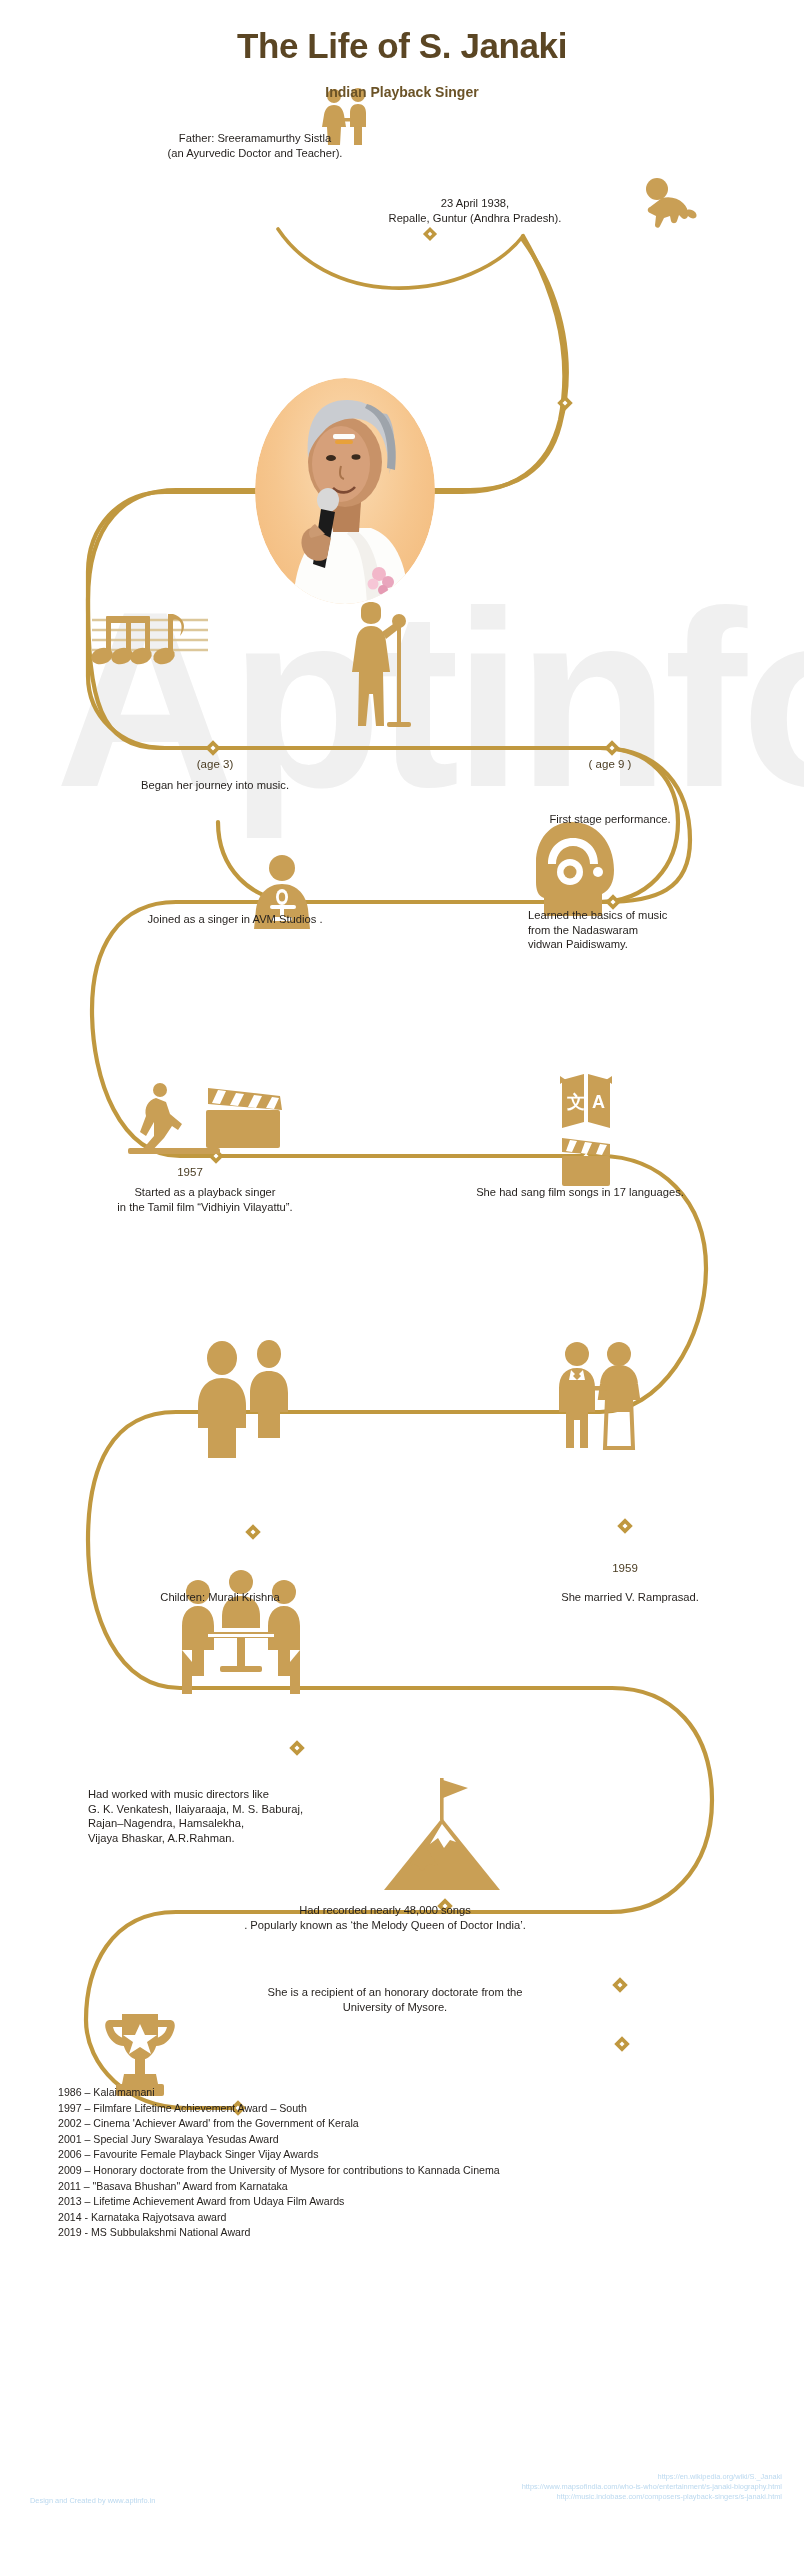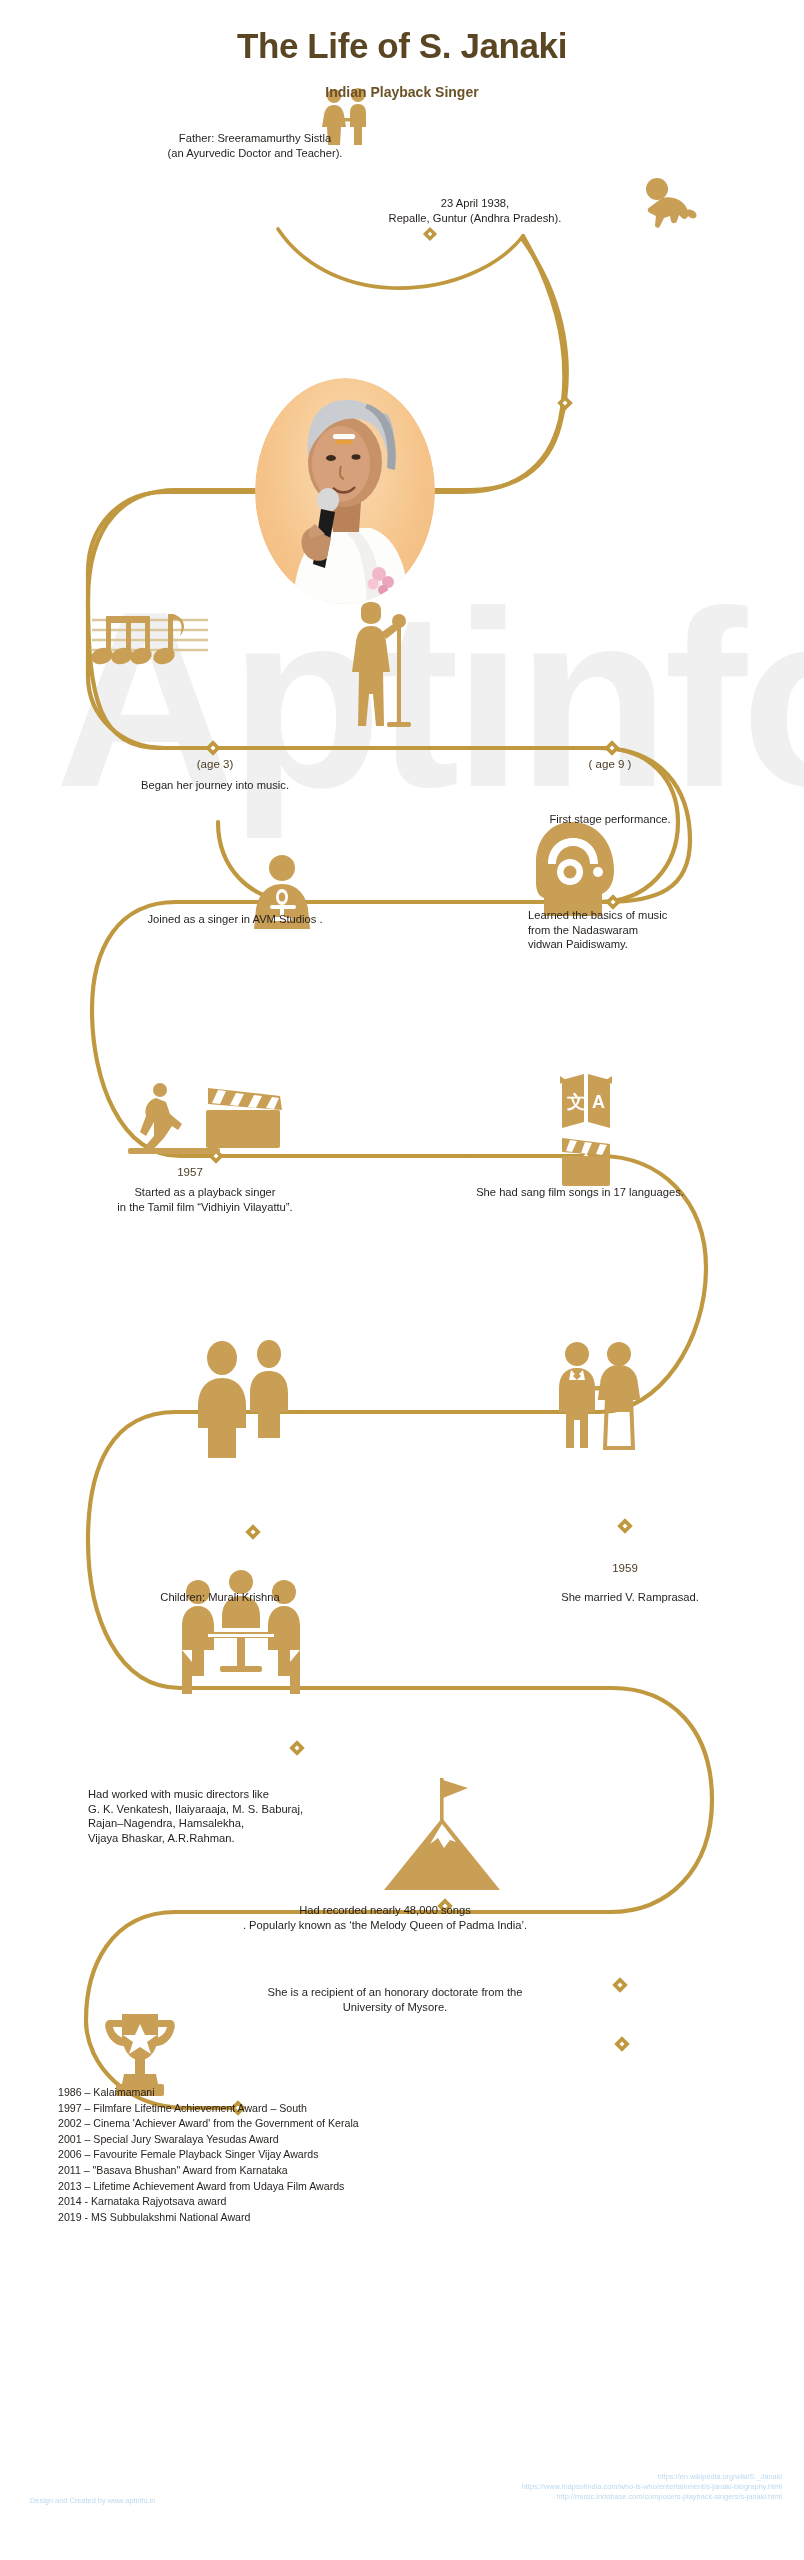--- a/index.html
+++ b/index.html
@@ -456,21 +456,21 @@
         <path d="M58 46 L72 64 L66 62 L60 70 L54 60 L46 66 Z"></path>
       </g>
       <g fill="#c99f55">
         <path d="M24 88 L40 66 L54 88 L44 86 L38 94 L32 86 Z"></path>
       </g>
     </svg>
   </div>
 
   <div class="tx r" style="left:180px;top:1903px;width:410px;">
     <div>Had recorded nearly 48,000 songs</div>
-    <div>. Popularly known as ‘the Melody Queen of Padma India’.</div>
+    <div>. Popularly known as ‘the Melody Queen of Doctor India’.</div>
   </div>
 
   <div class="tx r" style="left:200px;top:1985px;width:390px;">
     <div>She is a recipient of an honorary doctorate from the</div>
     <div>University of Mysore.</div>
   </div>
 
   <div class="ic" style="left:102px;top:2012px;">
     <svg width="76" height="86" viewBox="0 0 76 86">
       <g fill="#c99f55">
@@ -484,20 +484,21 @@
       <path d="M38 12 L43 23 L55 23 L45 30 L49 42 L38 35 L27 42 L31 30 L21 23 L33 23 Z" fill="#ffffff"></path>
     </svg>
   </div>
 
   <div id="awards">
     <div class="ar">1986 – Kalaimamani</div>
     <div class="ar">1997 – Filmfare Lifetime Achievement Award – South</div>
     <div class="ar">2002 – Cinema 'Achiever Award' from the Government of Kerala</div>
     <div class="ar">2001 – Special Jury Swaralaya Yesudas Award</div>
     <div class="ar">2006 – Favourite Female Playback Singer Vijay Awards</div>
+    <div class="ar">2009 – Honorary doctorate from the University of Mysore for contributions to Kannada Cinema</div>
     <div class="ar">2011 – "Basava Bhushan" Award from Karnataka</div>
     <div class="ar">2013 – Lifetime Achievement Award from Udaya Film Awards</div>
     <div class="ar">2014 - Karnataka Rajyotsava award</div>
     <div class="ar">2019 - MS Subbulakshmi National Award</div>
   </div>
 
   <div class="ft" id="ft-left">Design and Created by www.aptinfo.in</div>
   <div class="ft" id="ft-right">
     <div>https://en.wikipedia.org/wiki/S._Janaki</div>
     <div>https://www.mapsofindia.com/who-is-who/entertainment/s-janaki-biography.html</div>

